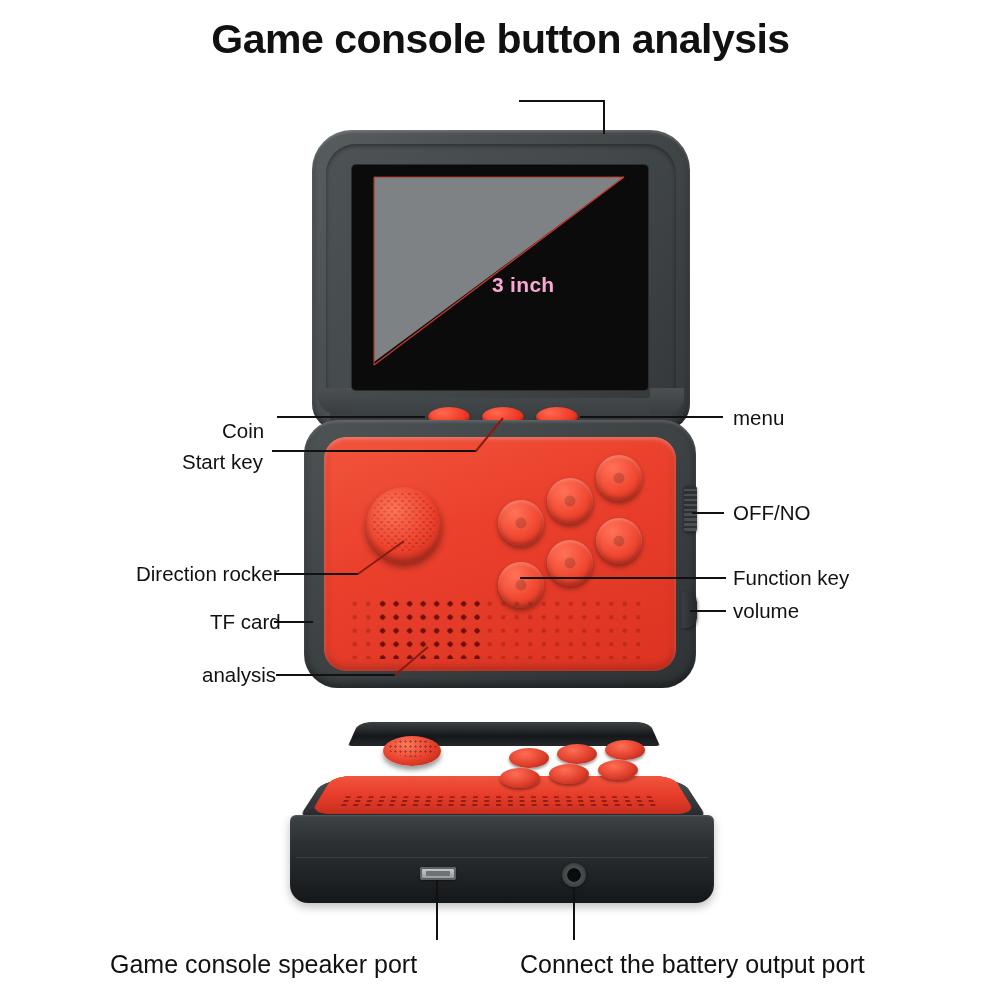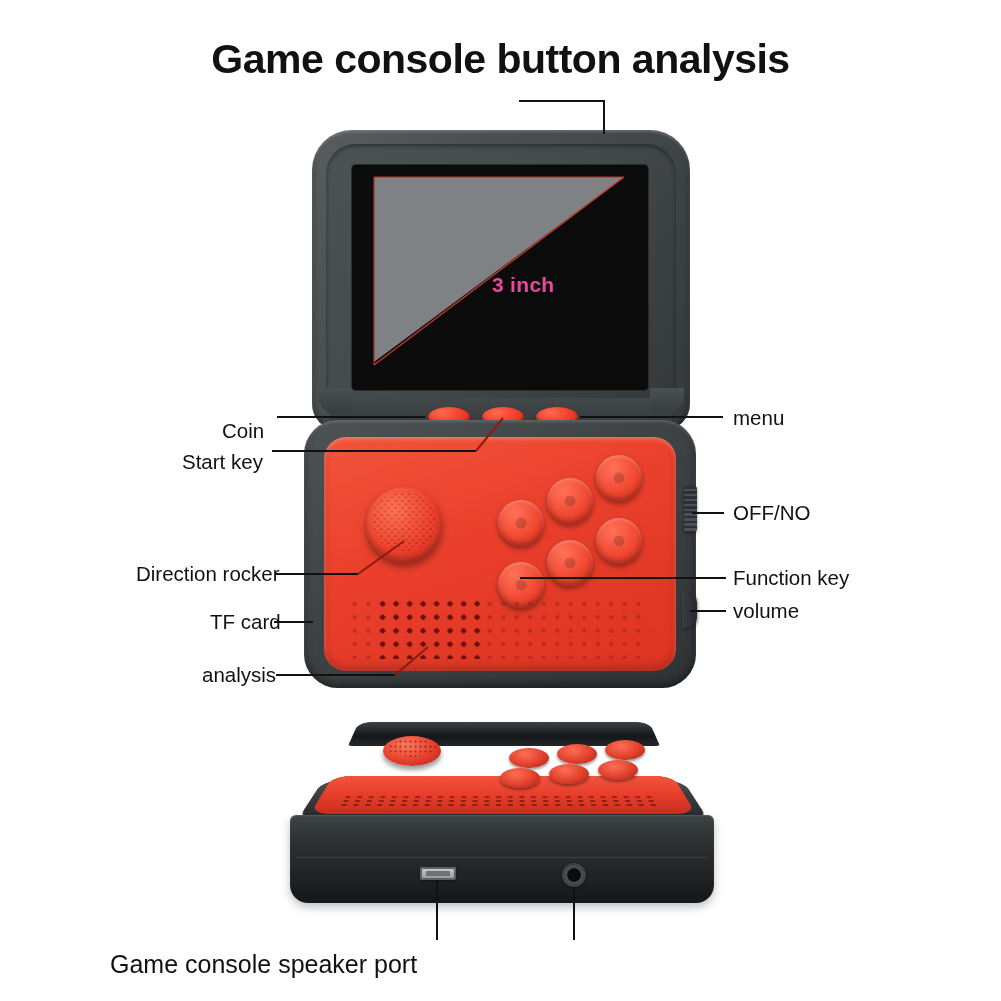--- a/index.html
+++ b/index.html
@@ -9,21 +9,20 @@
     font-family:"Liberation Sans","DejaVu Sans",sans-serif;
     color:#111;
   }
   #stage{position:absolute;left:0;top:0;width:1001px;height:1001px;}
 
   
   .title{
     position:absolute;left:0;top:16px;width:1001px;text-align:center;
     font-size:41px;font-weight:bold;letter-spacing:-0.5px;color:#111;
     white-space:nowrap;
-    margin-top:20px;
   }
 
   
   .lbl{position:absolute;font-size:20.5px;color:#111;white-space:nowrap;line-height:1;}
   .lbl.big{font-size:25px;}
 
   
   svg.leaders{position:absolute;left:0;top:0;width:1001px;height:1001px;pointer-events:none;}
 
   
@@ -45,21 +44,21 @@
     box-shadow:0 0 0 1px #2a2d2e;
   }
   .screen .lit{
     position:absolute;left:22px;top:12px;width:250px;height:185px;
     background:#7e8285;
     clip-path:polygon(0 0,100% 0,0 100%);
   }
   .screen .diag{position:absolute;left:0;top:0;width:100%;height:100%;}
   .screen .three-inch{
     position:absolute;left:140px;top:108px;
-    font-size:21px;font-weight:bold;color:#ec4899;
+    font-size:21px;font-weight:bold;color:#f9a8d4;
     letter-spacing:.3px;
   }
 
   
   .neck{
     position:absolute;left:330px;top:398px;width:342px;height:44px;
     background:linear-gradient(180deg,#43484a 0%,#34383a 70%,#2b2f31 100%);
     border-radius:10px/14px;
   }
   .neck::before,.neck::after{
@@ -324,14 +323,15 @@
   <div class="lbl" style="left:210px;top:612px;">TF card</div>
 
   <div class="lbl" style="left:202px;top:665px;">analysis</div>
 
   <div class="lbl" style="left:733px;top:568px;">Function key</div>
 
   <div class="lbl" style="left:733px;top:601px;">volume</div>
 
   <div class="lbl big" style="left:110px;top:952px;">Game console speaker port</div>
 
+  <div class="lbl big" style="left:520px;top:952px;">Connect the battery output port</div>
 
 </div>
 
 </body></html>

